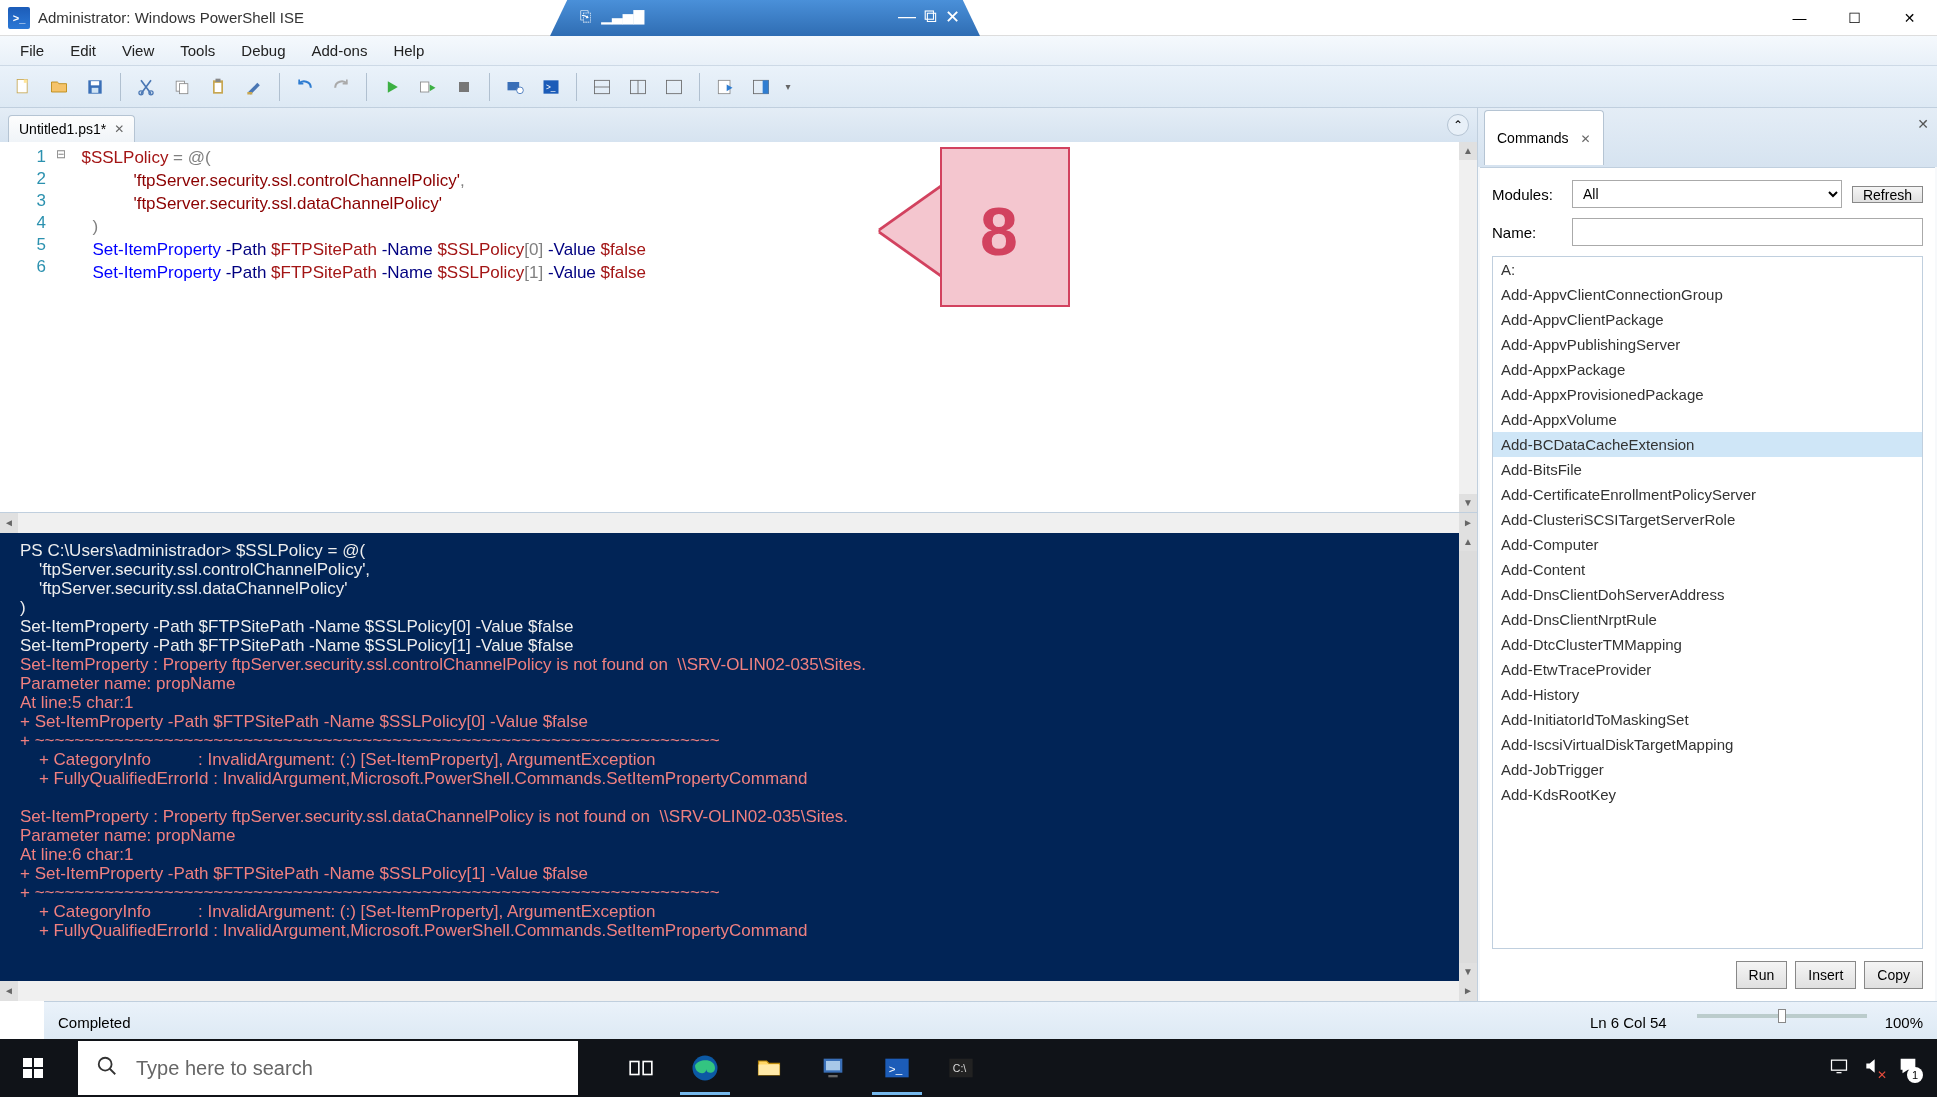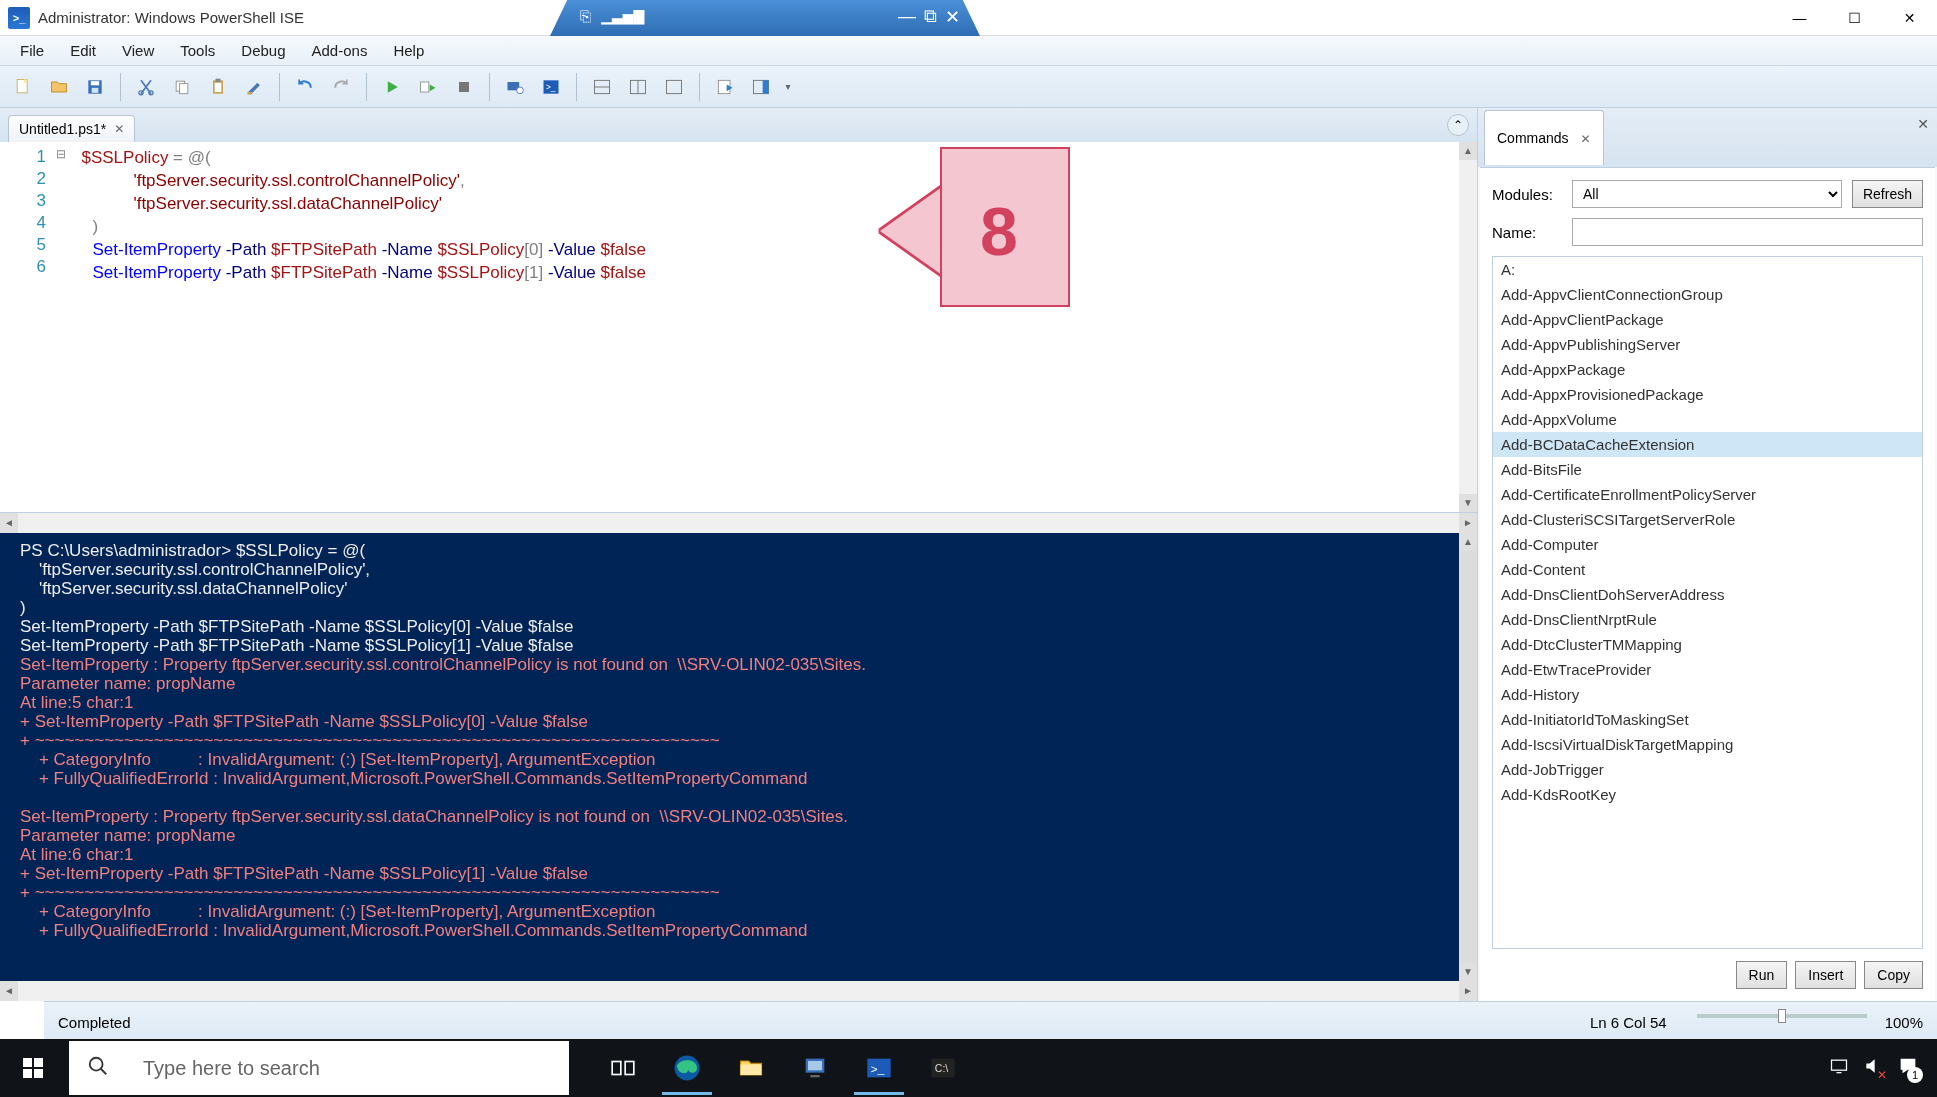--- a/index.html
+++ b/index.html
@@ -67,40 +67,40 @@
 
 
 .cmd-panel .close-panel { position:absolute; right:8px; top:8px; font-size:14px; color:#555; }
 .cmd-header { background: linear-gradient(#e4edf6,#d6e3f0); padding:2px 6px; }
 .cmd-tab { display:inline-block; background:#fff; border:1px solid #b5c4d3; border-bottom:none; border-radius:4px 4px 0 0; padding:19px 12px; font-size:14px; }
 .cmd-tab .x { margin-left:8px; color:#666; font-size:12px; }
 .cmd-body { padding:12px; flex:1; display:flex; flex-direction:column; background:#fff; border-top:1px solid #c0cfde; margin:0 2px;}
 .cmd-row { display:flex; align-items:center; margin-bottom:10px; gap:10px; }
 .cmd-row label { width:70px; font-size:15px; }
 .cmd-row select, .cmd-row input { flex:1; height:28px; border:1px solid #aaa; padding:0 6px; font-size:14px; background:#fff; }
-.cmd-row button { height:28px; padding:0 10px; border:1px solid #888; background:linear-gradient(#f5f5f5,#e0e0e0); font-size:14px; }
+.cmd-row button { height:17px; padding:0 10px; border:1px solid #888; background:linear-gradient(#f5f5f5,#e0e0e0); font-size:14px; }
 .cmd-list { flex:1; border:1px solid #c0cfde; overflow-y:scroll; background:#fff; }
 .cmd-list .item { padding:4px 8px; font-size:15px; color:#333; }
 .cmd-list .item.sel { background:#cfe6f7; }
 .cmd-actions { display:flex; justify-content:flex-end; gap:8px; padding-top:12px; }
 .cmd-actions button { height:28px; padding:0 12px; border:1px solid #888; background:linear-gradient(#f5f5f5,#e0e0e0); font-size:14px; }
 
 
 .statusbar { height:38px; background: linear-gradient(#eaf2fa,#dde9f4); display:flex; align-items:flex-start; padding:12px 14px; border-top:1px solid #c0cfde;margin-left:44px; }
 .statusbar .left { flex:1; font-size:15px; }
 .statusbar .pos { font-size:15px; margin-right:30px; }
 .statusbar .slider { width:170px; height:4px; background:#bcc; position:relative; margin-right:18px; }
 .statusbar .slider .thumb { position:absolute; left:48%; top:-5px; width:8px;height:14px; background:#fff; border:1px solid #888; }
 .statusbar .zoom { font-size:15px; }
 
 
 .taskbar { height:58px; background:#101318; display:flex; align-items:center; }
 .taskbar .start { width:66px; height:58px; display:flex; align-items:center; justify-content:center; }
 .taskbar .start svg { fill:#fff; }
-.taskbar .search { flex:0 0 500px; height:54px; background:#fff; margin:3px; display:flex; align-items:center; padding:0 18px; gap:34px; }
+.taskbar .search { flex:0 0 500px; height:54px; background:#fff; margin:12px; display:flex; align-items:center; padding:0 18px; gap:18px; }
 .taskbar .search .icon { font-size:20px; color:#333; }
 .taskbar .search .txt { font-size:20px; color:#666; }
 .taskbar .tray { display:flex; margin-left:20px; gap:2px; }
 .taskbar .tbicon { width:62px; height:54px; display:flex; align-items:center; justify-content:center; position:relative;}
 .taskbar .tbicon.active::after { content:''; position:absolute; bottom:0; left:6px; right:6px; height:3px; background:#76b9ed; }
 .taskbar .right { margin-left:auto; display:flex; align-items:center; gap:14px; padding-right:18px; color:#fff; }
 .taskbar .notif { position:relative; }
 .taskbar .notif .badge { position:absolute; right:-4px; bottom:-2px; background:#fff; color:#000; border-radius:50%; width:16px;height:16px; font-size:11px; display:flex;align-items:center;justify-content:center; }
 
 

